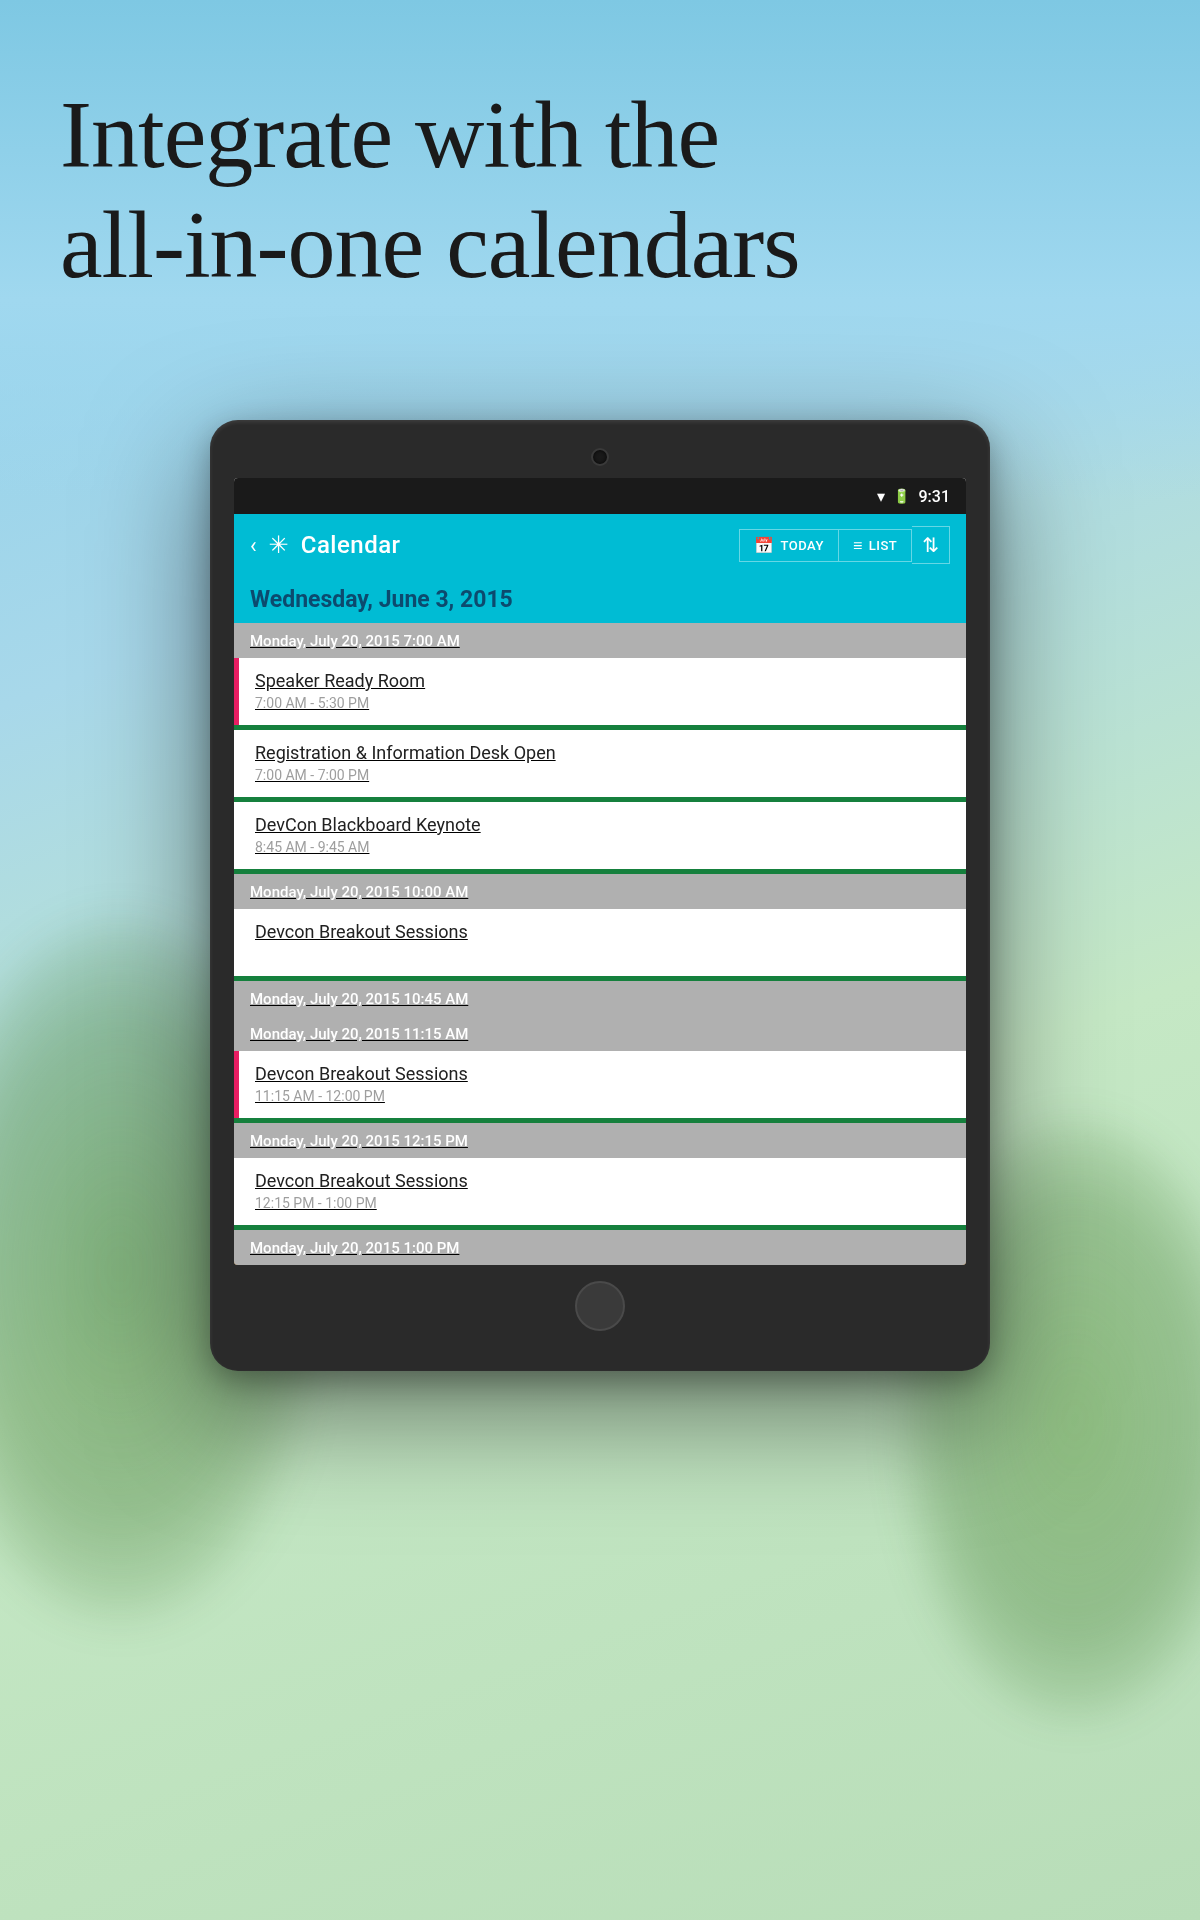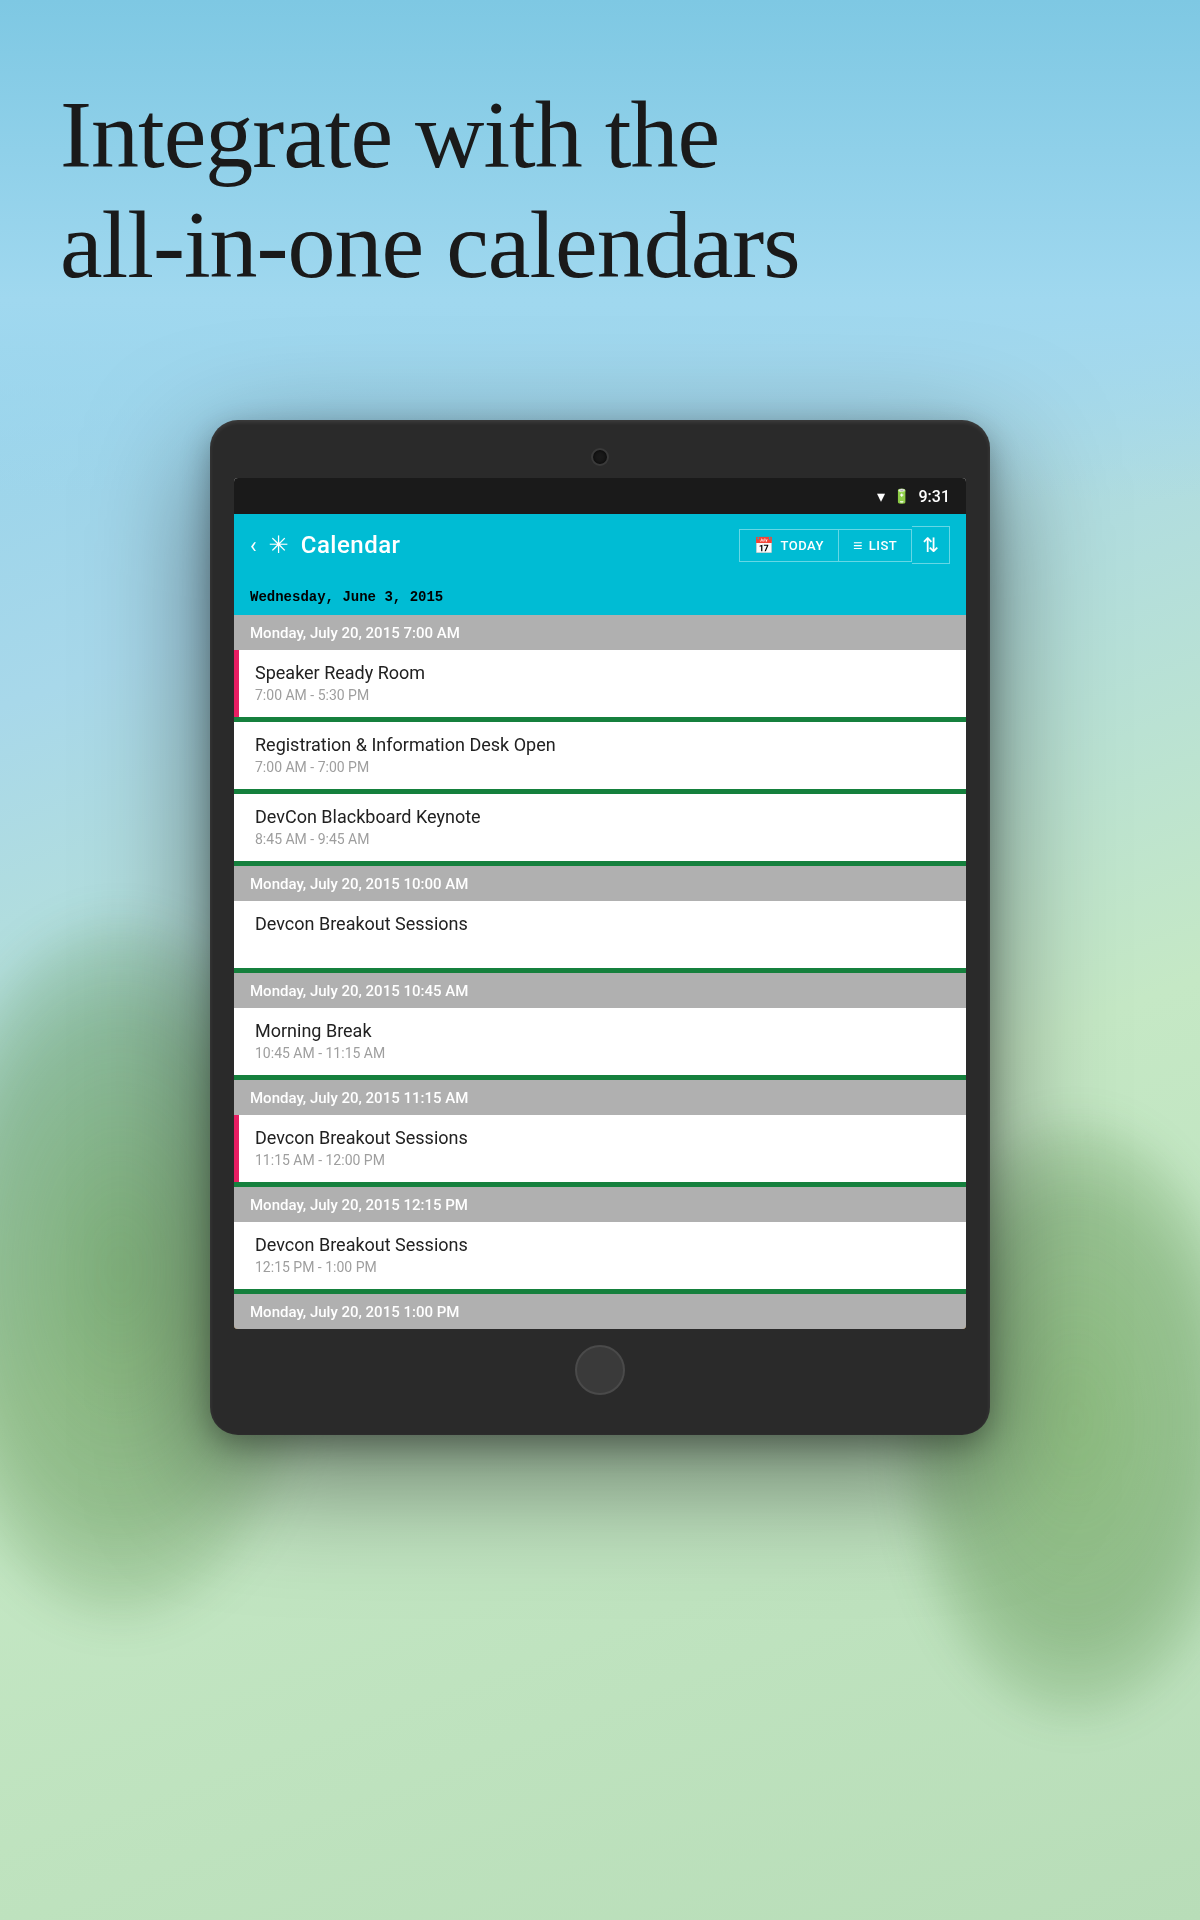--- a/index.html
+++ b/index.html
@@ -202,29 +202,29 @@
       display: flex;
       align-items: center;
     }
 
     
     .current-date-bar {
       background: #00bcd4;
       padding: 10px 16px;
     }
     .current-date-text {
-      color: #000000;
-      font-size: 14px;
+      color: #0c4a6e;
+      font-size: 23px;
       font-weight: 700;
-      font-family: Liberation Mono, monospace;
     }
 
     
     .calendar-list {
       background: #a16207;
+      text-decoration: underline;
     }
 
     
     .date-group-header {
       background: #b0b0b0;
       padding: 8px 16px;
     }
     .date-group-text {
       color: #fff;
       font-size: 15px;
@@ -353,27 +353,20 @@
             </div>
           </div>
           <div class="date-group-header"><span class="date-group-text">Monday, July 20, 2015 10:00 AM</span></div>
           <div class="event-item">
             <div class="event-stripe-none"></div>
             <div class="event-content">
               <div class="event-title">Devcon Breakout Sessions</div>
             </div>
           </div>
           <div class="date-group-header"><span class="date-group-text">Monday, July 20, 2015 10:45 AM</span></div>
-          <div class="event-item">
-            <div class="event-stripe-none"></div>
-            <div class="event-content">
-              <div class="event-title">Morning Break</div>
-              <div class="event-time">10:45 AM - 11:15 AM</div>
-            </div>
-          </div>
           <div class="date-group-header"><span class="date-group-text">Monday, July 20, 2015 11:15 AM</span></div>
           <div class="event-item">
             <div class="event-stripe"></div>
             <div class="event-content">
               <div class="event-title">Devcon Breakout Sessions</div>
               <div class="event-time">11:15 AM - 12:00 PM</div>
             </div>
           </div>
           <div class="date-group-header"><span class="date-group-text">Monday, July 20, 2015 12:15 PM</span></div>
           <div class="event-item">

